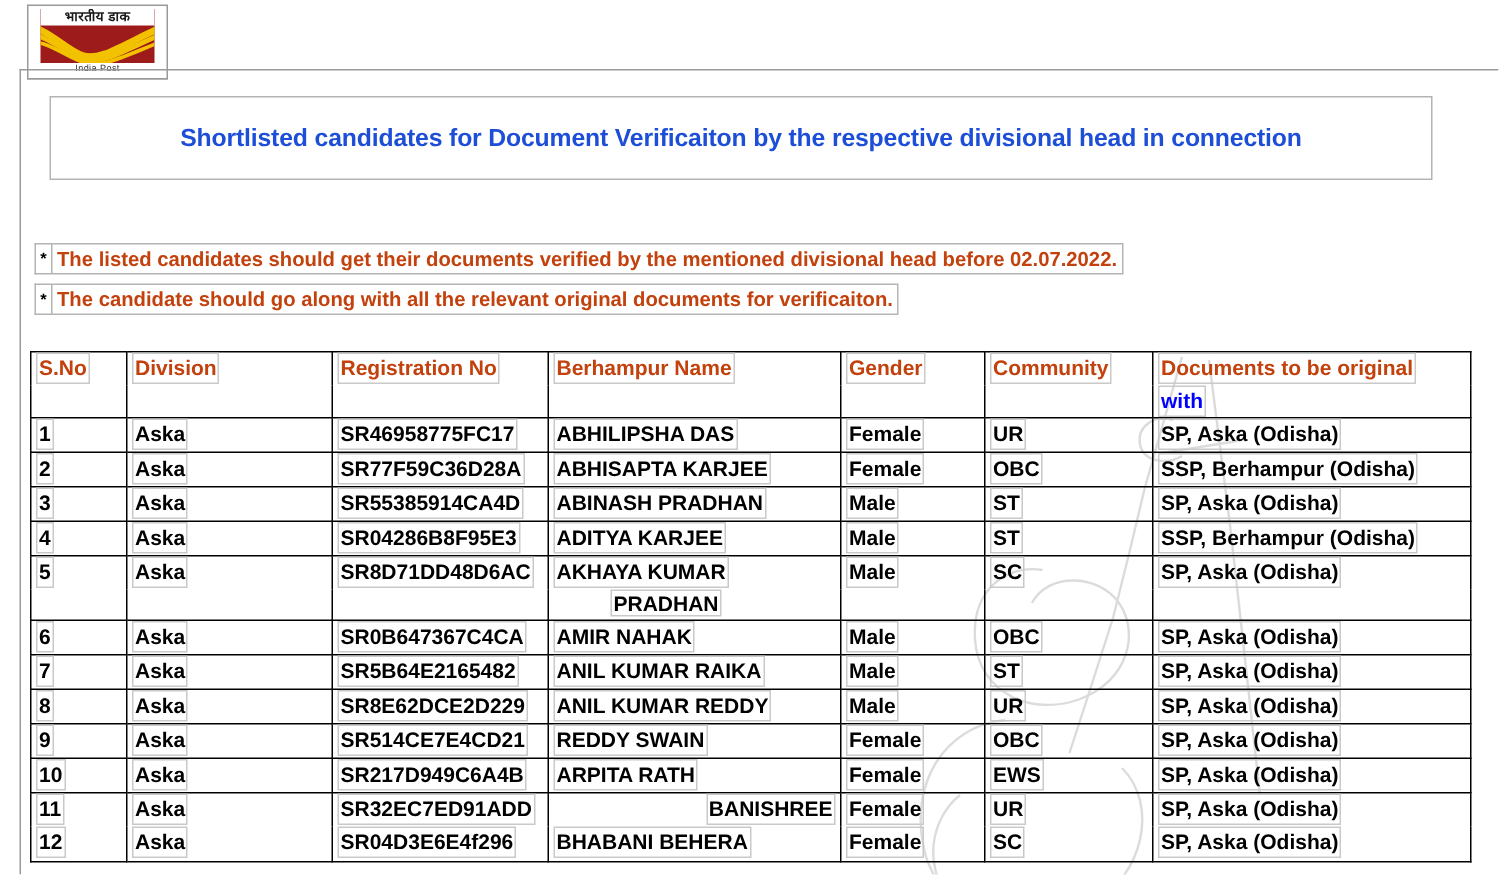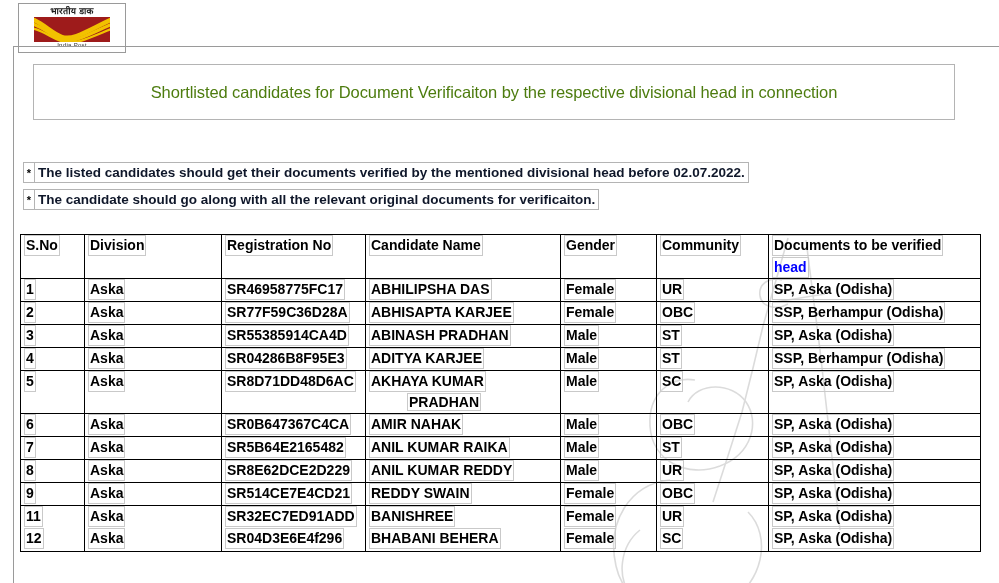--- a/index.html
+++ b/index.html
@@ -6,21 +6,21 @@
   html,body{margin:0;padding:0;}
   body{
     width:999px;height:583px;overflow:hidden;background:#ffffff;
     font-family:"Liberation Sans", sans-serif;
     -webkit-font-smoothing:antialiased;
   }
   .page{position:relative;width:999px;height:583px;background:#fff;}
 
   
   .logo-box{
-    position:absolute;left:18px;top:3px;width:108px;height:50px;
+    position:absolute;left:18px;top:3px;width:94px;height:50px;
     border:1px solid #9a9a9a;background:#fff;box-sizing:border-box;
     display:flex;flex-direction:column;align-items:center;justify-content:flex-start;
     padding-top:1px;
   }
   .logo-art{position:relative;width:76px;height:36px;background:#9e1b1b;overflow:hidden;margin-top:1px;}
   .logo-hindi{
     position:absolute;left:0;top:0;width:100%;text-align:center;
     font-size:9px;font-weight:bold;color:#1a1a1a;line-height:11px;
     background:#fff;z-index:4;letter-spacing:.3px;
   }
@@ -37,52 +37,52 @@
   .left-rule{position:absolute;left:13px;top:46px;width:0;height:537px;border-left:1px solid #9a9a9a;}
   .top-rule{position:absolute;left:13px;top:46px;width:986px;height:0;border-top:1px solid #9a9a9a;}
 
   
   .title-box{
     position:absolute;left:33px;top:64px;width:922px;height:56px;
     border:1px solid #b4b4b4;box-sizing:border-box;background:#fff;
     display:flex;align-items:center;justify-content:center;
   }
   .title-text{
-    font-size:16.5px;font-weight:normal;color:#4d7c0f;text-align:center;
+    font-size:16.5px;font-weight:bold;color:#1d4ed8;text-align:center;
     line-height:25px;padding:0 8px;letter-spacing:-.1px;
   }
 
   
   .note{position:absolute;display:flex;align-items:stretch;height:21px;}
   .note .star{
     width:11px;border:1px solid #b4b4b4;border-right:none;box-sizing:border-box;
     font-size:11px;font-weight:bold;color:#000;line-height:18px;text-align:center;
     display:flex;align-items:flex-start;justify-content:center;padding-top:1px;
   }
   .note .txt{
     border:1px solid #b4b4b4;box-sizing:border-box;padding:0 3px;
-    font-size:13.5px;font-weight:bold;color:#0f172a;line-height:19px;white-space:nowrap;
+    font-size:13.5px;font-weight:bold;color:#c2410c;line-height:19px;white-space:nowrap;
   }
   #note-1{left:23px;top:162px;}
   #note-2{left:23px;top:189px;}
 
   
   .watermark{position:absolute;left:520px;top:230px;width:420px;height:400px;z-index:1;pointer-events:none;opacity:.55;}
 
   
   .tbl-wrap{position:absolute;left:20px;top:234px;width:960px;z-index:2;}
   table.grid{border-collapse:collapse;table-layout:fixed;width:960px;background:transparent;}
   table.grid td{
     vertical-align:top;padding:0 3px;height:23px;box-sizing:border-box;
     font-size:14px;font-weight:bold;color:#000;line-height:21px;
     border-left:1px solid #000;border-right:1px solid #000;
     white-space:normal;overflow:visible;
   }
   table.grid tr.hdr td{
-    color:#000000;border-top:1px solid #000;line-height:19px;height:22px;
+    color:#c2410c;border-top:1px solid #000;line-height:19px;height:22px;
     font-size:14px;
     text-decoration:underline;
   }
   table.grid tr.hdr2 td{height:15px;border-bottom:1px solid #000;}
   table.grid tr.hdr2 td.docs{color:#0000ff;line-height:14px;font-size:14px;}
   table.grid tr.row td{border-bottom:1px solid #000;}
   table.grid tr.cont td{border-bottom:1px solid #000;height:20px;line-height:17px;}
   .c-sno{width:64px;}
   .c-div{width:137px;}
   .c-reg{width:144px;}
@@ -155,33 +155,33 @@
           <col class="c-name">
         <col class="c-gen">
           <col class="c-com">
           <col class="c-doc">
       </colgroup>
       <tbody id="tbody">
           <tr class="hdr">
             <td><span class="cellbox">S.No</span></td>
             <td><span class="cellbox">Division</span></td>
             <td><span class="cellbox">Registration No</span></td>
-            <td><span class="cellbox">Candidate Name</span></td>
+            <td><span class="cellbox">Berhampur Name</span></td>
             <td><span class="cellbox">Gender</span></td>
             <td><span class="cellbox">Community</span></td>
-            <td><span class="cellbox">Documents to be verified</span></td>
+            <td><span class="cellbox">Documents to be original</span></td>
           </tr>
           <tr class="hdr2">
             <td></td>
             <td></td>
             <td></td>
             <td></td>
             <td></td>
             <td></td>
-            <td class="docs"><span class="cellbox">head</span></td>
+            <td class="docs"><span class="cellbox">with</span></td>
           </tr>
           <tr class="row">
             <td><span class="cellbox">1</span></td>
             <td><span class="cellbox">Aska</span></td>
             <td><span class="cellbox">SR46958775FC17</span></td>
             <td><span class="cellbox">ABHILIPSHA DAS</span></td>
             <td><span class="cellbox">Female</span></td>
             <td><span class="cellbox">UR</span></td>
             <td><span class="cellbox">SP, Aska (Odisha)</span></td>
           </tr>
@@ -259,25 +259,34 @@
           </tr>
           <tr class="row">
             <td><span class="cellbox">9</span></td>
             <td><span class="cellbox">Aska</span></td>
             <td><span class="cellbox">SR514CE7E4CD21</span></td>
             <td><span class="cellbox">REDDY SWAIN</span></td>
             <td><span class="cellbox">Female</span></td>
             <td><span class="cellbox">OBC</span></td>
             <td><span class="cellbox">SP, Aska (Odisha)</span></td>
           </tr>
+          <tr class="row">
+            <td><span class="cellbox">10</span></td>
+            <td><span class="cellbox">Aska</span></td>
+            <td><span class="cellbox">SR217D949C6A4B</span></td>
+            <td><span class="cellbox">ARPITA RATH</span></td>
+            <td><span class="cellbox">Female</span></td>
+            <td><span class="cellbox">EWS</span></td>
+            <td><span class="cellbox">SP, Aska (Odisha)</span></td>
+          </tr>
           <tr class="row nobot">
             <td style="border-bottom: none;"><span class="cellbox">11</span></td>
             <td style="border-bottom: none;"><span class="cellbox">Aska</span></td>
             <td style="border-bottom: none;"><span class="cellbox">SR32EC7ED91ADD</span></td>
-            <td style="border-bottom: none;"><span class="cellbox">BANISHREE</span></td>
+            <td style="border-bottom: none; text-align: right;"><span class="cellbox">BANISHREE</span></td>
             <td style="border-bottom: none;"><span class="cellbox">Female</span></td>
             <td style="border-bottom: none;"><span class="cellbox">UR</span></td>
             <td style="border-bottom: none;"><span class="cellbox">SP, Aska (Odisha)</span></td>
           </tr>
           <tr class="row">
             <td><span class="cellbox">12</span></td>
             <td><span class="cellbox">Aska</span></td>
             <td><span class="cellbox">SR04D3E6E4f296</span></td>
             <td><span class="cellbox">BHABANI BEHERA</span></td>
             <td><span class="cellbox">Female</span></td>

